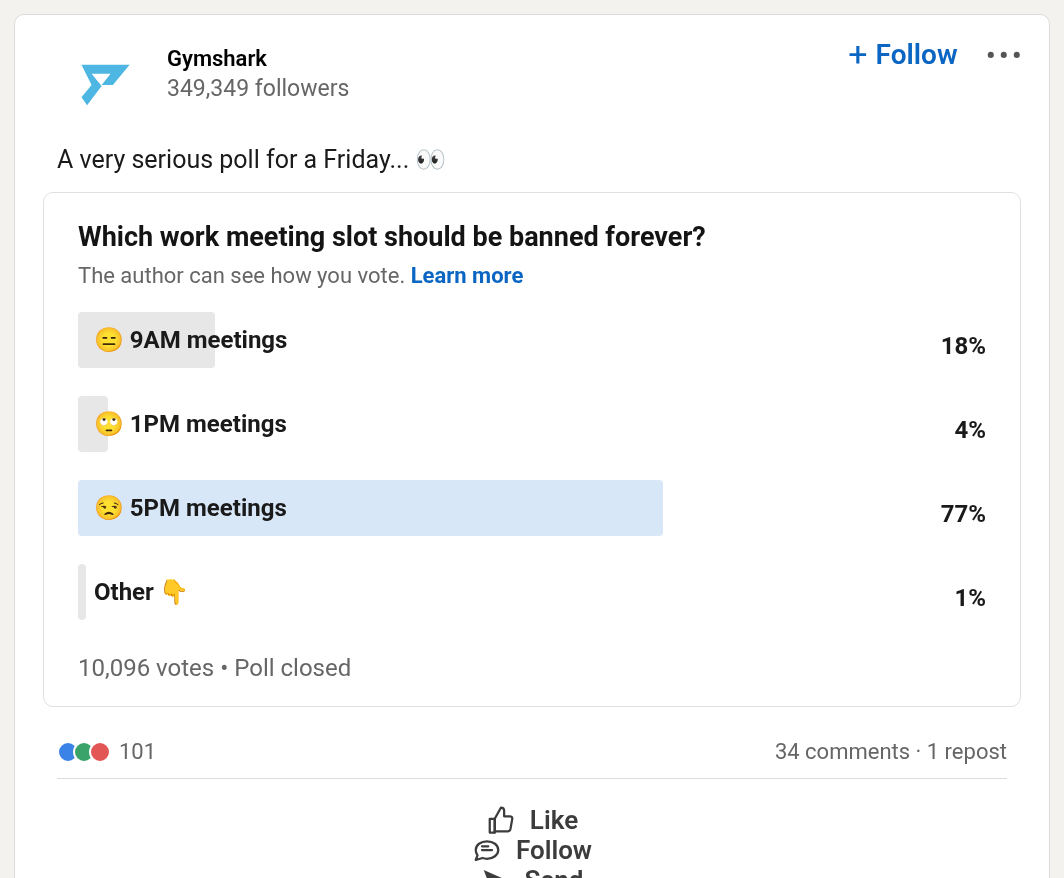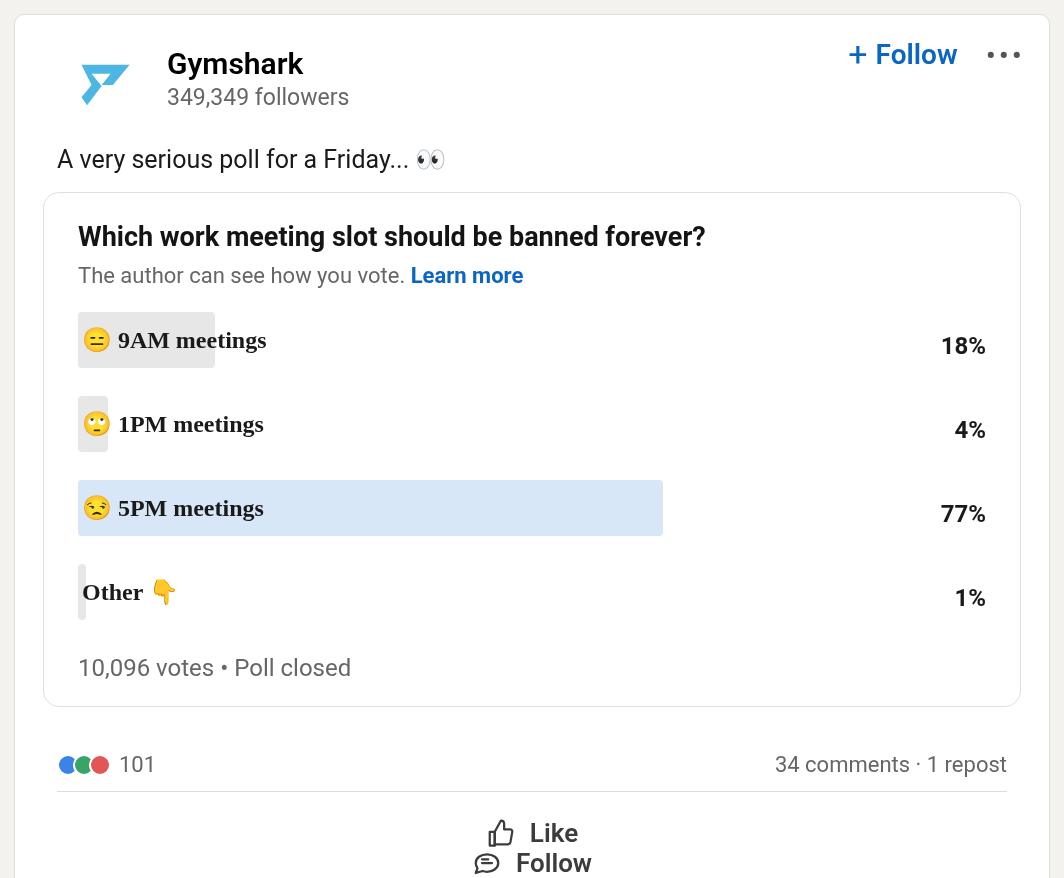--- a/index.html
+++ b/index.html
@@ -16,44 +16,44 @@
   }
   html,body{margin:0;padding:0;background:var(--page);font-family:-apple-system,BlinkMacSystemFont,"Segoe UI",Roboto,Helvetica,Arial,sans-serif;color:var(--text);}
   .stage{width:1064px;height:878px;margin:0 auto;position:relative;box-sizing:border-box;padding:14px;}
   .card{background:var(--card);border:1px solid var(--border);border-radius:10px;box-sizing:border-box;position:relative;padding-top:22px;}
 
   
   .header{display:flex;align-items:flex-start;padding:0 24px 0 42px;position:relative;}
   .avatar{width:96px;height:96px;border-radius:0;display:flex;align-items:flex-start;justify-content:center;flex:0 0 auto;overflow:hidden;}
   .avatar svg{width:56px;height:56px;margin-top:20px;}
   .meta{margin-left:14px;padding-top:10px;}
-  .author{font-size:30px;font-weight:600;line-height:1.1;}
+  .author{font-size:22px;font-weight:600;line-height:1.1;}
   .followers{font-size:23px;color:var(--muted);margin-top:4px;}
   .time-row{font-size:23px;color:var(--muted);margin-top:2px;display:flex;align-items:center;gap:8px;}
   .globe{width:20px;height:20px;display:inline-flex;align-items:center;justify-content:center;}
   .globe svg{width:20px;height:20px;}
 
   .top-actions{position:absolute;top:0;right:24px;display:flex;align-items:center;gap:28px;}
   .follow{display:flex;align-items:center;gap:8px;color:var(--link);font-size:28px;font-weight:600;cursor:pointer;}
   .plus{font-size:34px;line-height:1;font-weight:400;}
   .overflow{font-size:30px;color:#555;letter-spacing:3px;line-height:1;cursor:pointer;padding-top:4px;}
 
   .body-text{font-size:25px;padding:12px 42px 18px 42px;color:#1a1a1a;}
 
   
-  .poll{margin:0 28px 35px 28px;border:1px solid var(--poll-border);border-radius:16px;padding:28px 34px 24px 34px;}
+  .poll{margin:0 28px 22px 28px;border:1px solid var(--poll-border);border-radius:10px;padding:28px 34px 24px 34px;}
   .poll-title{font-size:27px;font-weight:700;color:#141414;}
   .poll-sub{margin-top:10px;font-size:22px;color:var(--muted);}
   .poll-sub .learn{color:var(--link);font-weight:700;cursor:pointer;}
 
   .options{margin-top:24px;display:flex;flex-direction:column;gap:28px;}
   .option{position:relative;height:56px;display:flex;align-items:center;}
   .bar{position:absolute;left:0;top:0;bottom:0;background:var(--bar);border-radius:4px;}
   .bar.sel{background:var(--bar-sel);}
-  .opt-label{position:relative;z-index:1;padding-left:4px;font-size:24px;font-weight:700;color:#1a1a1a;display:flex;align-items:center;gap:10px;font-family:Liberation Serif, serif;}
+  .opt-label{position:relative;z-index:1;padding-left:16px;font-size:24px;font-weight:700;color:#1a1a1a;display:flex;align-items:center;gap:10px;}
   .pct{position:absolute;right:0;top:12px;bottom:0;display:flex;align-items:center;font-size:24px;font-weight:700;color:#1a1a1a;}
 
   .poll-footer{margin-top:34px;font-size:24px;color:var(--muted);}
 
   
   .social{display:flex;align-items:center;padding:10px 42px 8px 42px;}
   .react-icons{display:flex;align-items:center;}
   .ri{width:22px;height:22px;border-radius:50%;border:2px solid #fff;display:inline-block;box-sizing:border-box;}
   .ri + .ri{margin-left:-6px;}
   .ri.like{background:#3b83e6;}

